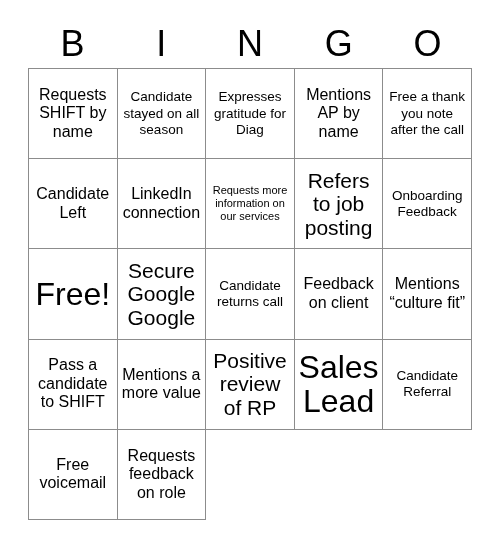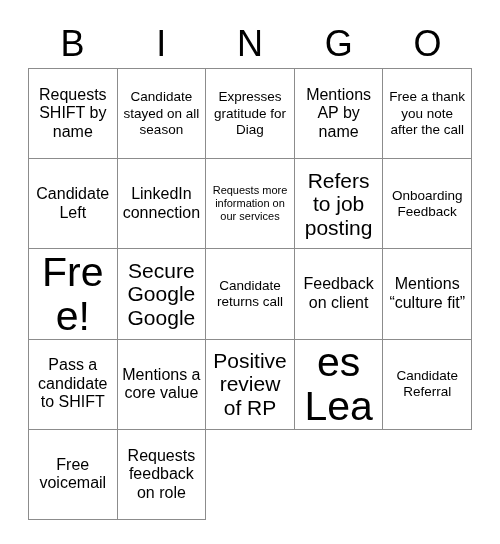--- a/index.html
+++ b/index.html
@@ -67,21 +67,21 @@
   .cell-text {
     display: block;
     width: 100%;
     line-height: 1.14;
     word-wrap: break-word;
   }
   .sz-xs .cell-text { font-size: 11px; line-height: 1.22; }
   .sz-sm .cell-text { font-size: 13.5px; line-height: 1.2; }
   .sz-md .cell-text { font-size: 16px; line-height: 1.16; }
   .sz-lg .cell-text { font-size: 21px; line-height: 1.12; }
-  .sz-xl .cell-text { font-size: 41px; line-height: 1.08; }
+  .sz-xl .cell-text { font-size: 32px; line-height: 1.08; }
 </style>
 </head>
 <body>
 
 <div class="card">
 
   <div class="header-row">
     <div class="header-cell">B</div>
     <div class="header-cell">I</div>
     <div class="header-cell">N</div>
@@ -135,21 +135,21 @@
     <div class="cell sz-md">
         <span class="cell-text">Feedback on client</span>
       </div>
     <div class="cell sz-md">
         <span class="cell-text">Mentions “culture fit”</span>
       </div>
     <div class="cell sz-md">
         <span class="cell-text">Pass a candidate to SHIFT</span>
       </div>
     <div class="cell sz-md">
-        <span class="cell-text">Mentions a core value</span>
+        <span class="cell-text">Mentions a more value</span>
       </div>
 
     <div class="cell sz-lg">
         <span class="cell-text">Positive review of RP</span>
       </div>
     <div class="cell sz-xl">
         <span class="cell-text">Sales Lead</span>
       </div>
     <div class="cell sz-sm">
         <span class="cell-text">Candidate Referral</span>

